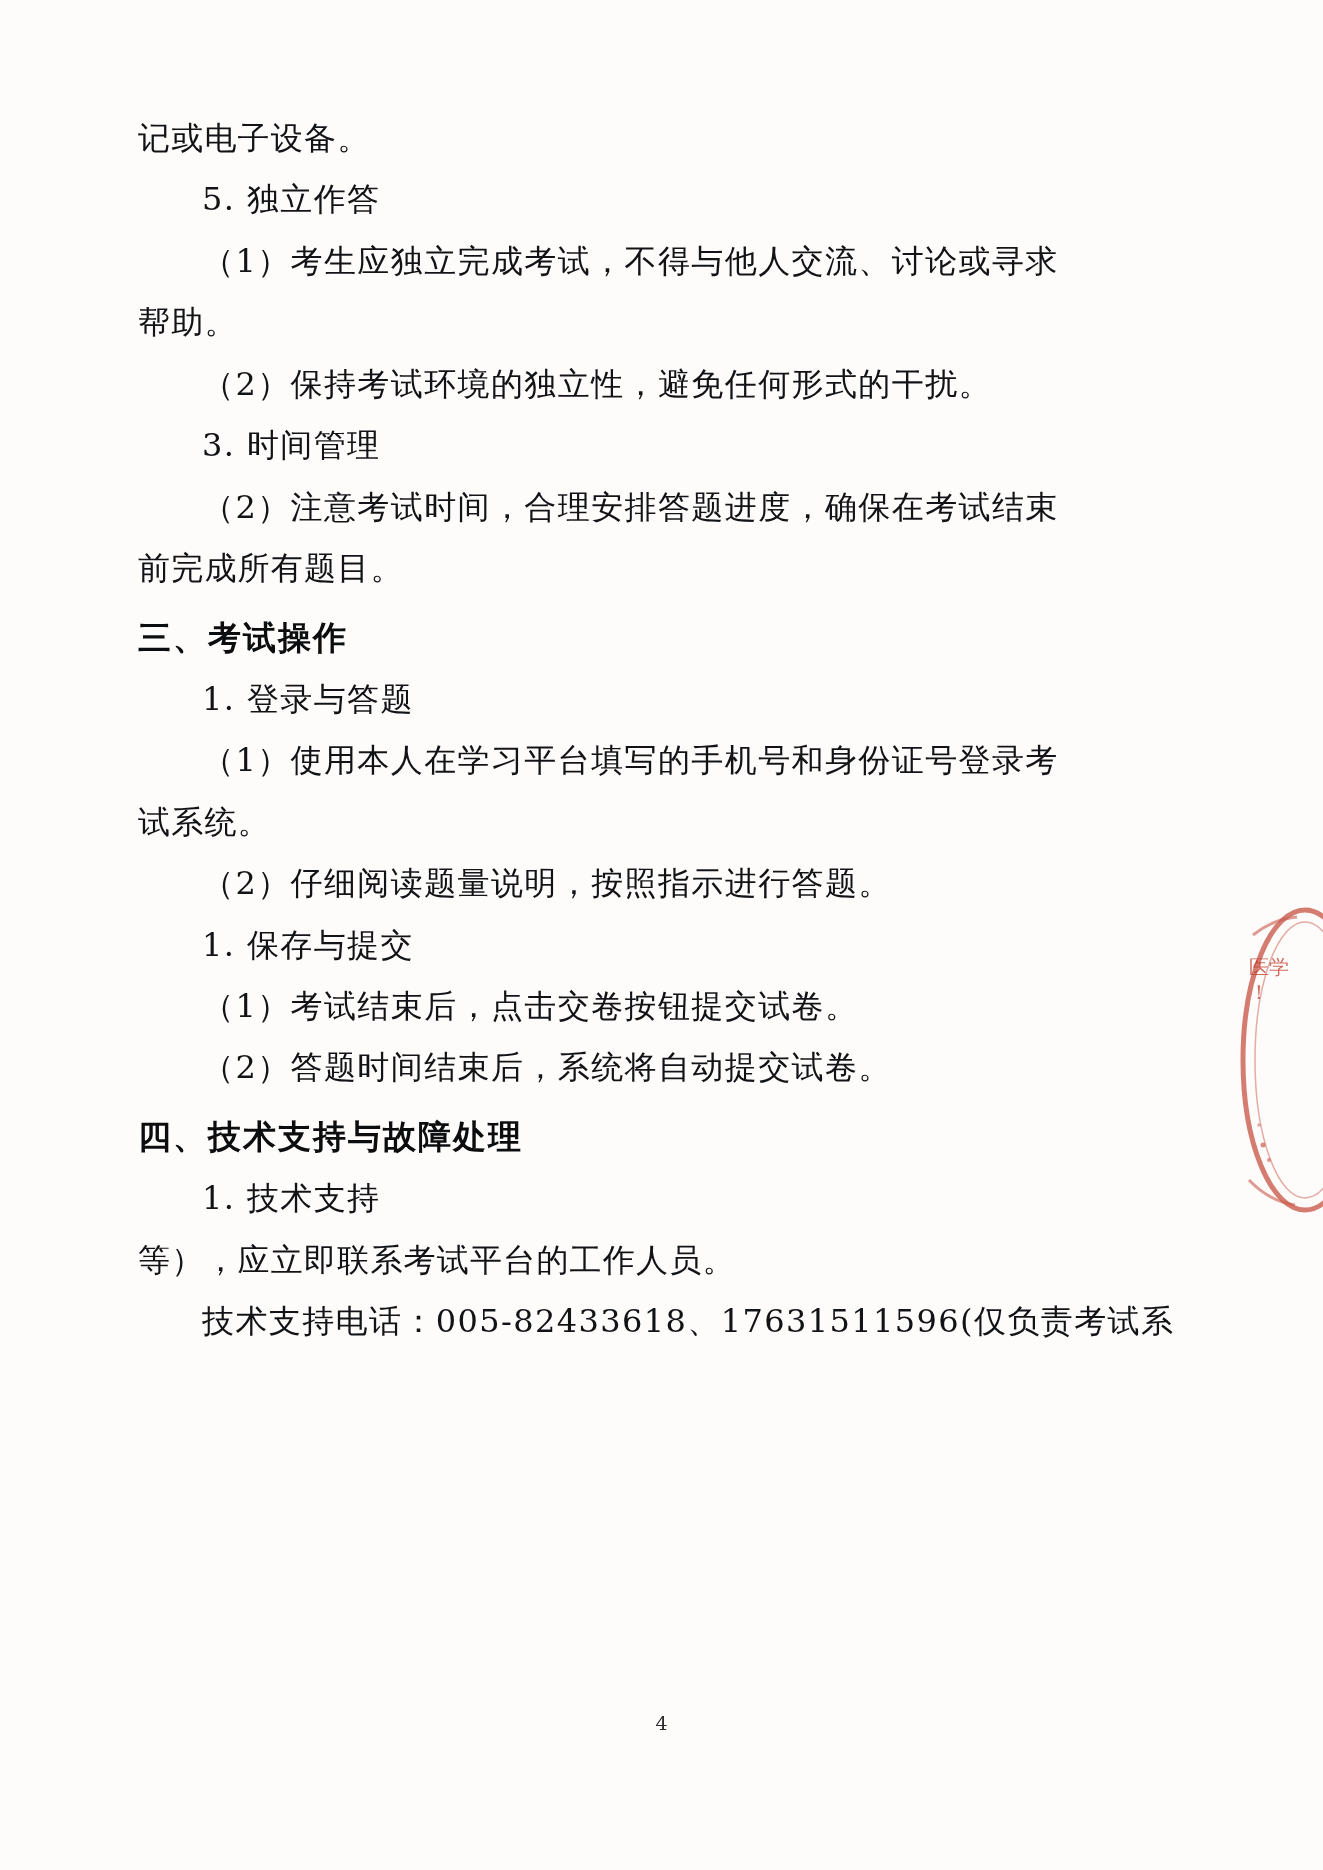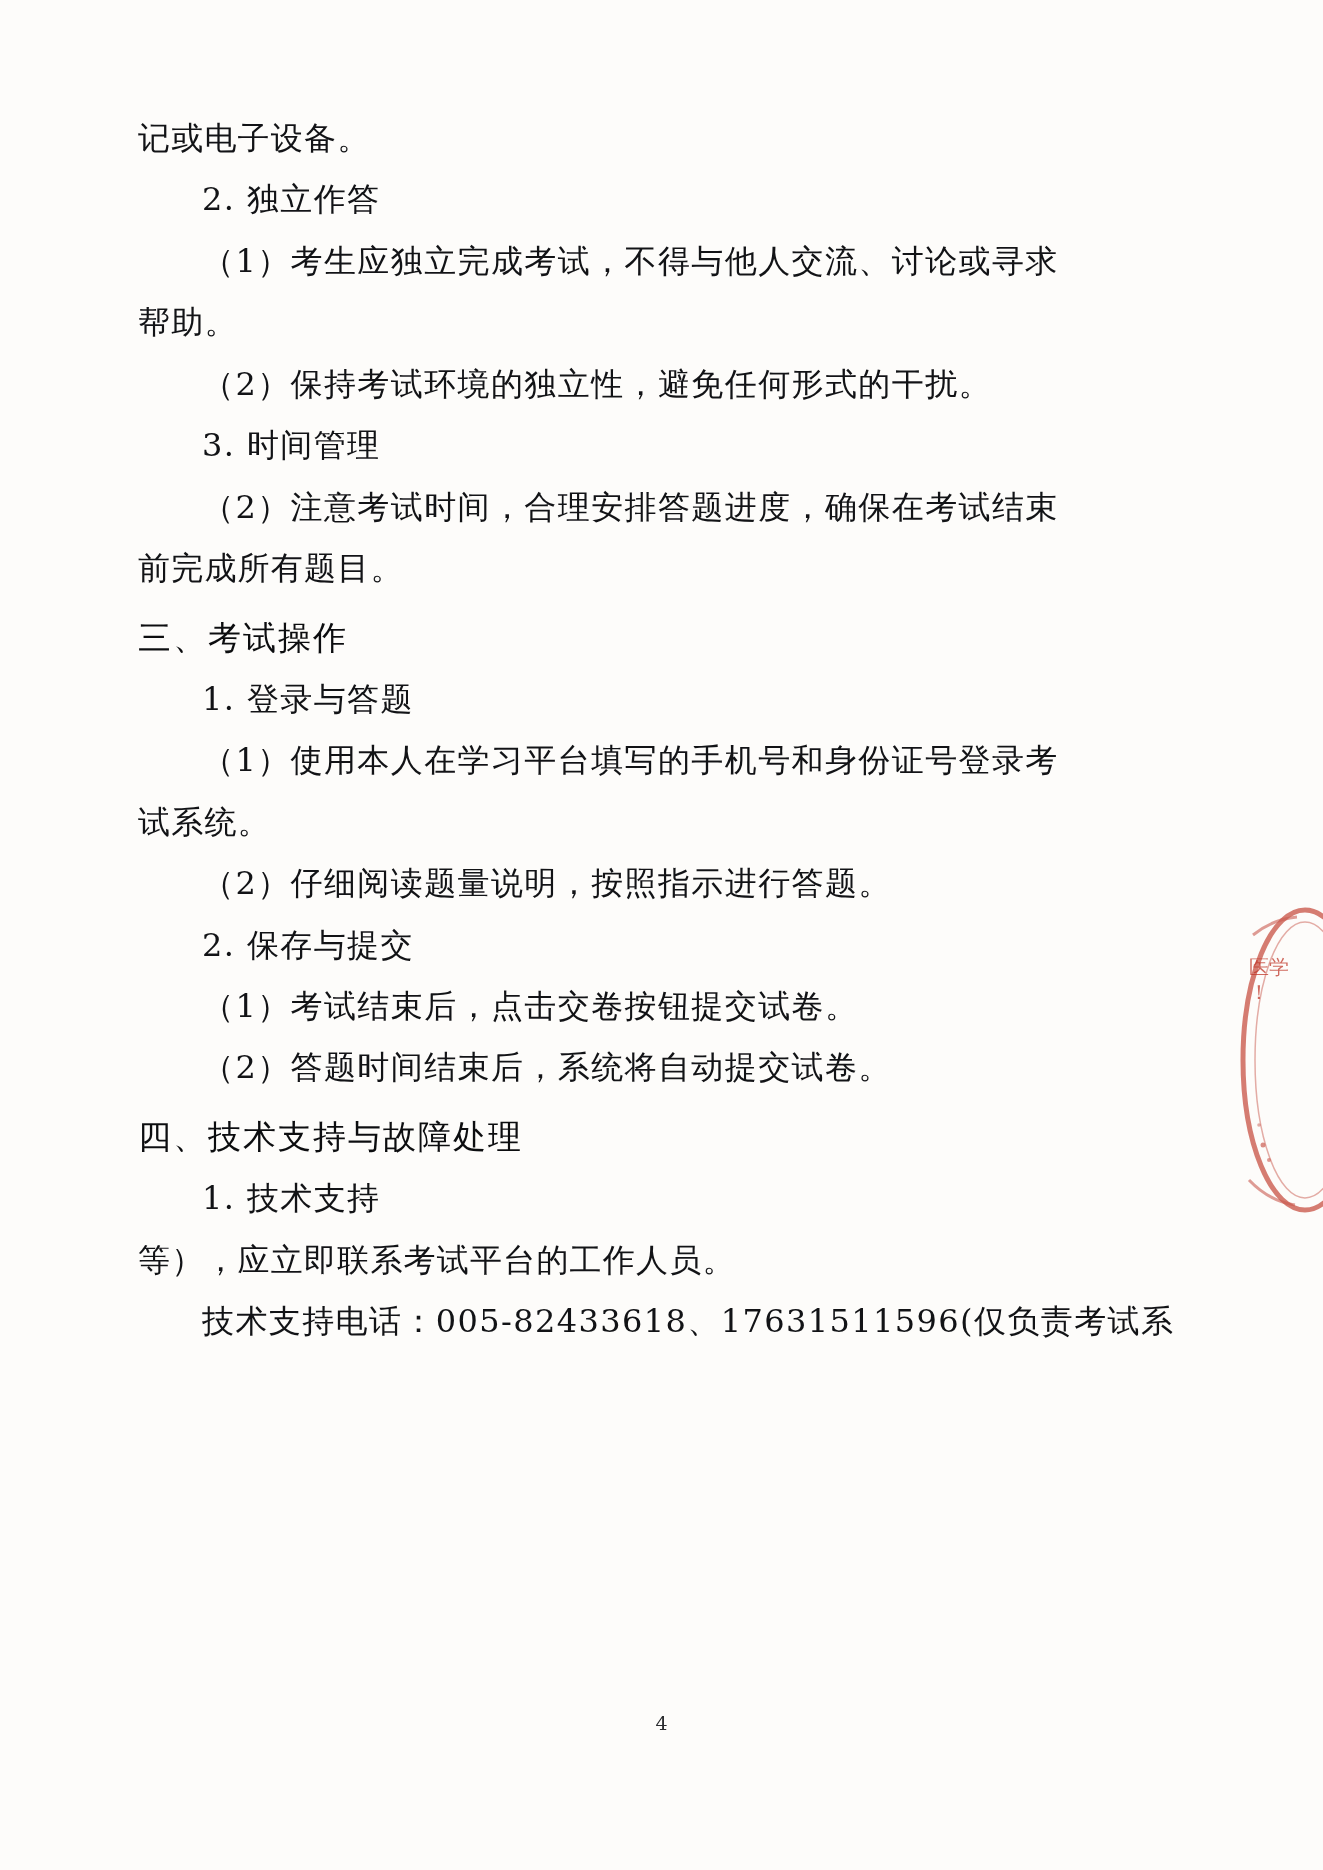--- a/index.html
+++ b/index.html
@@ -25,21 +25,21 @@
   p {
     margin: 0 0 0 0;
     font-size: 32px;
     line-height: 1.92;
     letter-spacing: 1.2px;
     color: #121316;
     text-align: justify;
   }
   .heading {
     font-size: 33px;
-    font-weight: normal;
+    font-weight: bold;
     letter-spacing: 2px;
     margin-top: 6px;
     color: #0c0d0f;
   }
   .numbered {
     text-indent: 64px;
     letter-spacing: 1.4px;
   }
   .page-number {
     position: absolute;
@@ -75,33 +75,33 @@
     letter-spacing: 0;
   }
 </style>
 </head>
 <body>
 
 <div class="page">
 
   <div class="content">
     <p class="plain">记或电子设备。</p>
-    <p class="numbered">2. 独立作答</p>
+    <p class="numbered">5. 独立作答</p>
     <p class="numbered">（1）考生应独立完成考试，不得与他人交流、讨论或寻求</p>
     <p class="plain">帮助。</p>
     <p class="numbered">（2）保持考试环境的独立性，避免任何形式的干扰。</p>
     <p class="numbered">3. 时间管理</p>
     <p class="numbered">（2）注意考试时间，合理安排答题进度，确保在考试结束</p>
     <p class="plain">前完成所有题目。</p>
     <p class="heading">三、考试操作</p>
     <p class="numbered">1. 登录与答题</p>
     <p class="numbered">（1）使用本人在学习平台填写的手机号和身份证号登录考</p>
     <p class="plain">试系统。</p>
     <p class="numbered">（2）仔细阅读题量说明，按照指示进行答题。</p>
-    <p class="numbered">2. 保存与提交</p>
+    <p class="numbered">1. 保存与提交</p>
     <p class="numbered">（1）考试结束后，点击交卷按钮提交试卷。</p>
     <p class="numbered">（2）答题时间结束后，系统将自动提交试卷。</p>
     <p class="heading">四、技术支持与故障处理</p>
     <p class="numbered">1. 技术支持</p>
     <p class="plain">等），应立即联系考试平台的工作人员。</p>
     <p class="numbered">技术支持电话：005-82433618、17631511596(仅负责考试系</p>
   </div>
 
   <div class="stamp">
     <svg width="120" height="310" viewBox="0 0 120 310">

